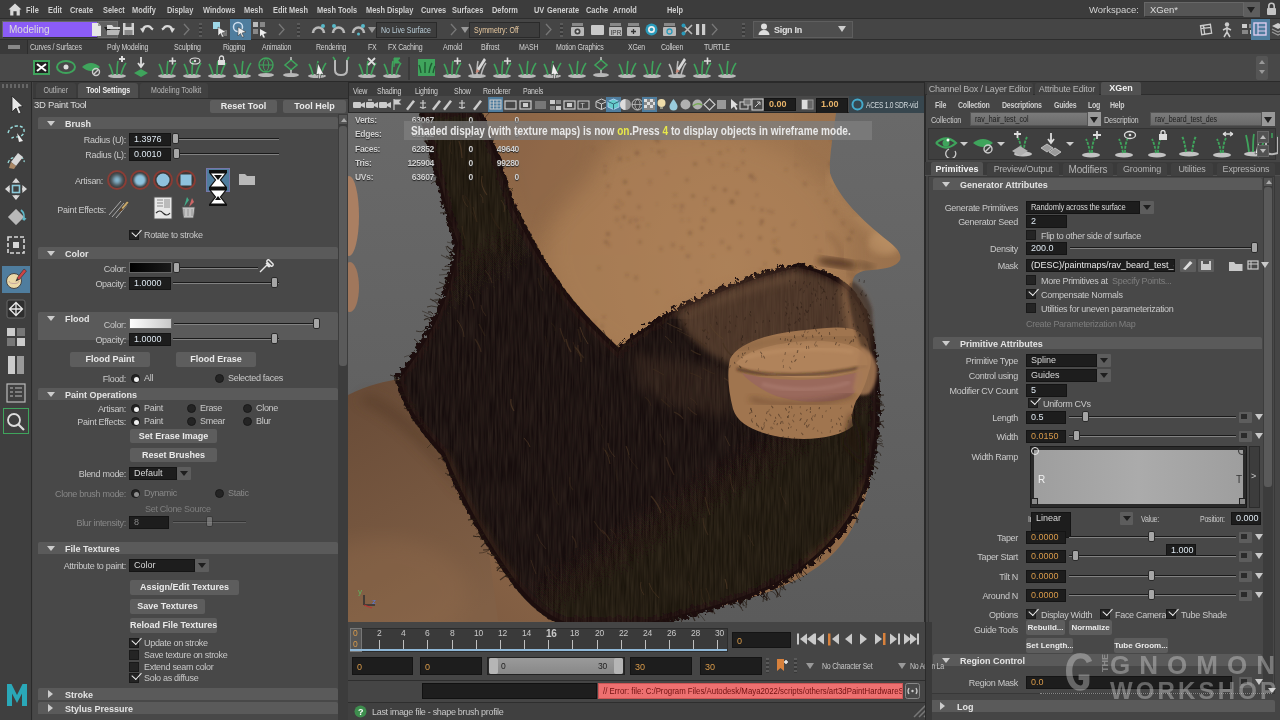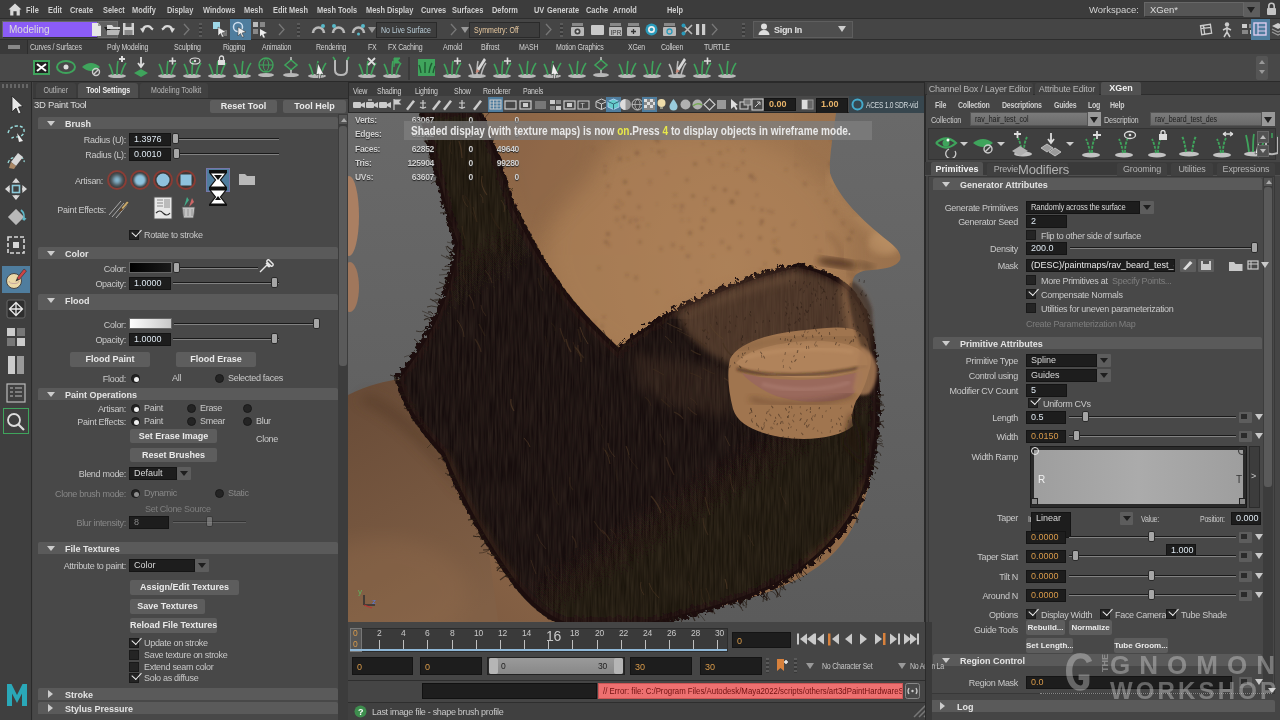--- a/index.html
+++ b/index.html
@@ -512,50 +512,50 @@
 <div class="a" style="left:129px;top:262px;width:43px;height:11px;background:linear-gradient(90deg,#000,#1a1a1a);border:1px solid #666;"></div>
 <div class="sld" style="left:174px;top:267px;width:84px;"></div>
 <div class="hdl" style="left:173px;top:262px;"></div>
 <svg class="a" style="left:258px;top:258px" width="16" height="16" viewBox="0 0 16 16">
     <path d="M2 14 l7 -7 M9 7 l2 2 M8 5 l4 4 M11 2 l4 4 a1.5 1.5 0 0 1 -2 2 l-4 -4 a1.5 1.5 0 0 1 2 -2z" stroke="#e8e8e8" stroke-width="1.4" fill="none"></path>
   </svg>
 <div class="lbl" style="left:-24px;top:279px;width:150px;color:#c9c9c9;">Opacity:</div>
 <div class="fld" style="left:129px;top:277px;width:42px;height:13px;color:#dde7f0;">1.0000</div>
 <div class="sld" style="left:173px;top:282px;width:106px;"></div>
 <div class="hdl" style="left:271px;top:277px;"></div>
-<div class="hdr" style="left:38px;top:294px;width:300px;height:16px;padding-left:37px;">
+<div class="hdr" style="left:38px;top:312px;width:300px;height:28px;padding-left:37px;">
     <i></i>
     <span>Flood</span>
   </div>
 <div class="lbl" style="left:-24px;top:320px;width:150px;color:#c9c9c9;">Color:</div>
 <div class="a" style="left:129px;top:318px;width:43px;height:11px;background:linear-gradient(90deg,#fdfdfd,#c8c8c8);border:1px solid #666;"></div>
 <div class="sld" style="left:174px;top:323px;width:146px;"></div>
 <div class="hdl" style="left:313px;top:318px;"></div>
 <div class="lbl" style="left:-24px;top:335px;width:150px;color:#c9c9c9;">Opacity:</div>
 <div class="fld" style="left:129px;top:333px;width:42px;height:13px;color:#dde7f0;">1.0000</div>
 <div class="sld" style="left:173px;top:338px;width:106px;"></div>
 <div class="hdl" style="left:271px;top:333px;"></div>
 <div class="btn" style="left:70px;top:352px;width:80px;height:15px;line-height:15px;">Flood Paint</div>
 <div class="btn" style="left:176px;top:352px;width:80px;height:15px;line-height:15px;">Flood Erase</div>
 <div class="lbl" style="left:-24px;top:374px;width:150px;color:#c9c9c9;">Flood:</div>
 <div class="rad on" style="left:131px;top:374px;"></div>
-<div class="txt" style="left:144px;top:373px;color:#c9c9c9;margin-left:28px;">All</div>
+<div class="txt" style="left:144px;top:373px;color:#c9c9c9;">All</div>
 <div class="rad" style="left:215px;top:374px;"></div>
 <div class="txt" style="left:228px;top:373px;color:#c9c9c9;">Selected faces</div>
 <div class="hdr" style="left:38px;top:388px;width:300px;height:12px;">
     <i></i>
     <span>Paint Operations</span>
   </div>
 <div class="lbl" style="left:-24px;top:404px;width:150px;color:#c9c9c9;">Artisan:</div>
 <div class="rad on" style="left:131px;top:404px;"></div>
 <div class="txt" style="left:144px;top:403px;color:#c9c9c9;">Paint</div>
 <div class="rad" style="left:187px;top:404px;"></div>
 <div class="txt" style="left:200px;top:403px;color:#c9c9c9;">Erase</div>
 <div class="rad" style="left:243px;top:404px;"></div>
-<div class="txt" style="left:256px;top:403px;color:#c9c9c9;margin-top:31px;">Clone</div>
+<div class="txt" style="left:256px;top:403px;color:#c9c9c9;">Clone</div>
 <div class="lbl" style="left:-24px;top:417px;width:150px;color:#c9c9c9;">Paint Effects:</div>
 <div class="rad on" style="left:131px;top:417px;"></div>
 <div class="txt" style="left:144px;top:416px;color:#c9c9c9;">Paint</div>
 <div class="rad" style="left:187px;top:417px;"></div>
 <div class="txt" style="left:200px;top:416px;color:#c9c9c9;">Smear</div>
 <div class="rad" style="left:243px;top:417px;"></div>
 <div class="txt" style="left:256px;top:416px;color:#c9c9c9;">Blur</div>
 <div class="btn" style="left:130px;top:429px;width:87px;height:14px;line-height:14px;">Set Erase Image</div>
 <div class="btn" style="left:130px;top:448px;width:87px;height:14px;line-height:14px;">Reset Brushes</div>
 <div class="lbl" style="left:-24px;top:469px;width:150px;color:#c9c9c9;">Blend mode:</div>
@@ -1814,21 +1814,21 @@
       <path d="M2 5 l-2 -4 M14 5 l2 -4 M8 6 v-5" stroke="#3fa45c" stroke-width="1.5"></path>
     </g>
   </svg>
 <div class="a" style="left:1257px;top:131px;width:12px;height:12px;background:#525252;border:1px solid #666;"></div>
 <div class="a" style="left:1260px;top:135px;width:0;height:0;border-left:3px solid transparent;border-right:3px solid transparent;border-bottom:4px solid #bbb;"></div>
 <div class="a" style="left:1257px;top:145px;width:12px;height:12px;background:#525252;border:1px solid #666;"></div>
 <div class="a" style="left:1260px;top:149px;width:0;height:0;border-left:3px solid transparent;border-right:3px solid transparent;border-top:4px solid #bbb;"></div>
 <div class="a" style="left:925px;top:162px;width:355px;height:14px;background:#3a3a3a;border-bottom:1px solid #505050;"></div>
 <div class="a" style="left:931px;top:162px;width:52px;height:14px;background:#525252;border-radius:2px 2px 0 0;color:#f2f2f2;font-weight:bold;font-size:9px;text-align:center;line-height:14px;">Primitives</div>
 <div class="a" style="left:987px;top:163px;width:72px;height:13px;background:#404040;border-radius:2px 2px 0 0;color:#b2b2b2;font-size:9px;text-align:center;line-height:13px;letter-spacing:-0.2px;">Preview/Output</div>
-<div class="a" style="left:1018px;top:163px;width:50px;height:13px;background:#404040;border-radius:2px 2px 0 0;color:#b2b2b2;font-size:13px;text-align:center;line-height:13px;letter-spacing:-0.2px;">Modifiers</div>
+<div class="a" style="left:1063px;top:163px;width:50px;height:13px;background:#404040;border-radius:2px 2px 0 0;color:#b2b2b2;font-size:10px;text-align:center;line-height:13px;letter-spacing:-0.2px;">Modifiers</div>
 <div class="a" style="left:1117px;top:163px;width:50px;height:13px;background:#404040;border-radius:2px 2px 0 0;color:#b2b2b2;font-size:9px;text-align:center;line-height:13px;letter-spacing:-0.2px;">Grooming</div>
 <div class="a" style="left:1171px;top:163px;width:42px;height:13px;background:#404040;border-radius:2px 2px 0 0;color:#b2b2b2;font-size:9px;text-align:center;line-height:13px;letter-spacing:-0.2px;">Utilities</div>
 <div class="a" style="left:1217px;top:163px;width:58px;height:13px;background:#404040;border-radius:2px 2px 0 0;color:#b2b2b2;font-size:9px;text-align:center;line-height:13px;letter-spacing:-0.2px;">Expressions</div>
 <div class="a" style="left:928px;top:176px;width:347px;height:518px;background:#484848;border:1px solid #383838;"></div>
 <div class="a" style="left:1263px;top:177px;width:10px;height:516px;background:#3c3c3c;"></div>
 <div class="a" style="left:1264px;top:178px;width:8px;height:8px;background:#555;"></div>
 <div class="a" style="left:1266px;top:180px;width:0;height:0;border-left:3px solid transparent;border-right:3px solid transparent;border-bottom:4px solid #aaa;"></div>
 <div class="a" style="left:1264px;top:187px;width:8px;height:300px;background:#5a5a5a;border-radius:3px;"></div>
 <div class="hdr" style="left:933px;top:178px;width:329px;height:12px;">
     <i></i>
@@ -1909,21 +1909,21 @@
 <div class="txt" style="left:1236px;top:474px;color:#333;font-size:10px;">T</div>
 <div class="a" style="left:1249px;top:446px;width:11px;height:62px;background:#3c3c3c;border:1px solid #2c2c2c;"></div>
 <div class="txt" style="left:1251px;top:471px;color:#ccc;">&gt;</div>
 <div class="txt" style="left:1028px;top:514px;"><span class="sx">Interpolation:</span></div>
 <div class="dd" style="left:1031px;top:512px;width:40px;height:26px;">Linear</div>
 <div class="db" style="left:1120px;top:512px;width:13px;height:13px;"></div>
 <div class="txt" style="left:1141px;top:514px;"><span class="sx">Value:</span></div>
 <div class="fld" style="left:1166px;top:512px;width:30px;height:13px;color:#dde7f0;margin-top:32px;">1.000</div>
 <div class="txt" style="left:1200px;top:514px;"><span class="sx">Position:</span></div>
 <div class="fld" style="left:1231px;top:512px;width:30px;height:13px;color:#dde7f0;">0.000</div>
-<div class="lbl" style="left:858px;top:513px;width:160px;color:#c9c9c9;">Taper</div>
+<div class="lbl" style="left:858px;top:533px;width:160px;color:#c9c9c9;">Taper</div>
 <div class="fld" style="left:1026px;top:531px;width:40px;height:13px;color:#d89a4a;">0.0000</div>
 <div class="sld" style="left:1069px;top:536px;width:167px;"></div>
 <div class="hdl" style="left:1148px;top:531px;"></div>
 <div class="mapb" style="left:1239px;top:532px;"></div>
 <div class="dar" style="left:1255px;top:534px;"></div>
 <div class="lbl" style="left:858px;top:552px;width:160px;color:#c9c9c9;">Taper Start</div>
 <div class="fld" style="left:1026px;top:550px;width:40px;height:13px;color:#d89a4a;">0.0000</div>
 <div class="sld" style="left:1069px;top:555px;width:167px;"></div>
 <div class="hdl" style="left:1072px;top:550px;"></div>
 <div class="mapb" style="left:1239px;top:551px;"></div>
@@ -1987,21 +1987,21 @@
 <div class="txt" style="left:425px;top:628px;font-size:8.5px;color:#c8c8c8;">6</div>
 <div class="a" style="left:427px;top:640px;width:1px;height:9px;background:#c0c0c0;"></div>
 <div class="txt" style="left:450px;top:628px;font-size:8.5px;color:#c8c8c8;">8</div>
 <div class="a" style="left:452px;top:640px;width:1px;height:9px;background:#c0c0c0;"></div>
 <div class="txt" style="left:474px;top:628px;font-size:8.5px;color:#c8c8c8;">10</div>
 <div class="a" style="left:476px;top:640px;width:1px;height:9px;background:#c0c0c0;"></div>
 <div class="txt" style="left:498px;top:628px;font-size:8.5px;color:#c8c8c8;">12</div>
 <div class="a" style="left:500px;top:640px;width:1px;height:9px;background:#c0c0c0;"></div>
 <div class="txt" style="left:522px;top:628px;font-size:8.5px;color:#c8c8c8;">14</div>
 <div class="a" style="left:524px;top:640px;width:1px;height:9px;background:#c0c0c0;"></div>
-<div class="txt" style="left:546px;top:628px;font-size:14px;color:#c8c8c8;">16</div>
+<div class="txt" style="left:546px;top:628px;font-size:10px;color:#c8c8c8;font-weight:bold;">16</div>
 <div class="a" style="left:548px;top:640px;width:1px;height:9px;background:#c0c0c0;"></div>
 <div class="txt" style="left:570px;top:628px;font-size:8.5px;color:#c8c8c8;">18</div>
 <div class="a" style="left:572px;top:640px;width:1px;height:9px;background:#c0c0c0;"></div>
 <div class="txt" style="left:595px;top:628px;font-size:8.5px;color:#c8c8c8;">20</div>
 <div class="a" style="left:597px;top:640px;width:1px;height:9px;background:#c0c0c0;"></div>
 <div class="txt" style="left:619px;top:628px;font-size:8.5px;color:#c8c8c8;">22</div>
 <div class="a" style="left:621px;top:640px;width:1px;height:9px;background:#c0c0c0;"></div>
 <div class="txt" style="left:643px;top:628px;font-size:8.5px;color:#c8c8c8;">24</div>
 <div class="a" style="left:645px;top:640px;width:1px;height:9px;background:#c0c0c0;"></div>
 <div class="txt" style="left:667px;top:628px;font-size:8.5px;color:#c8c8c8;">26</div>

